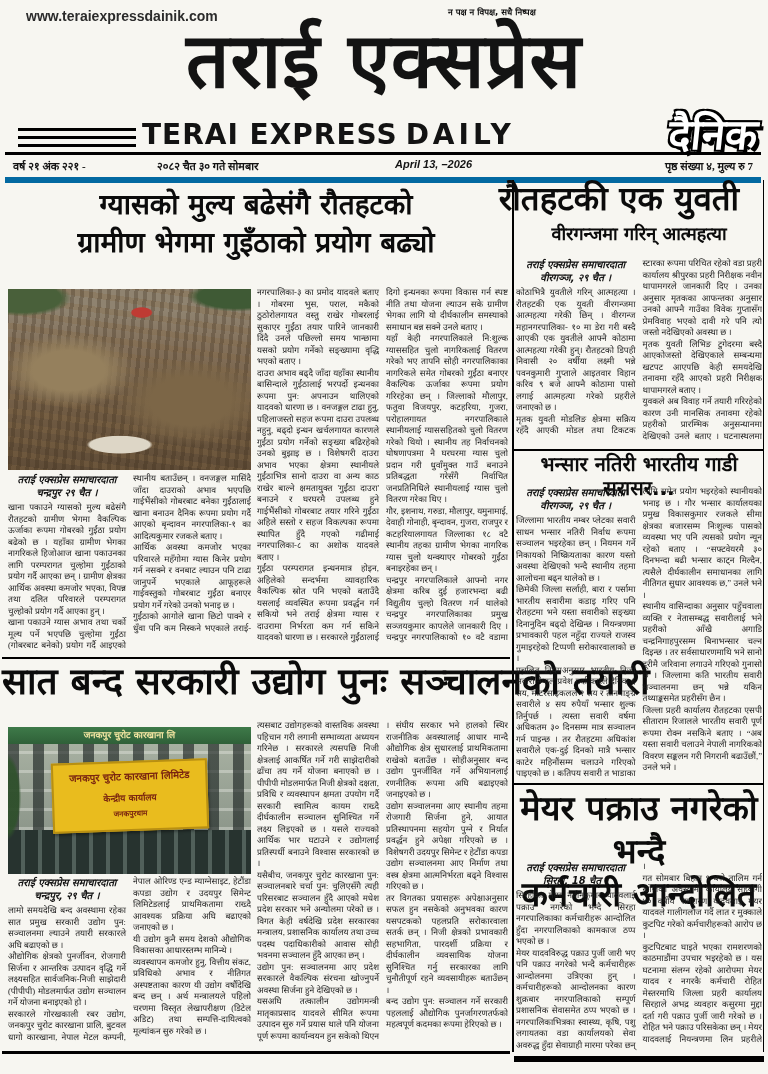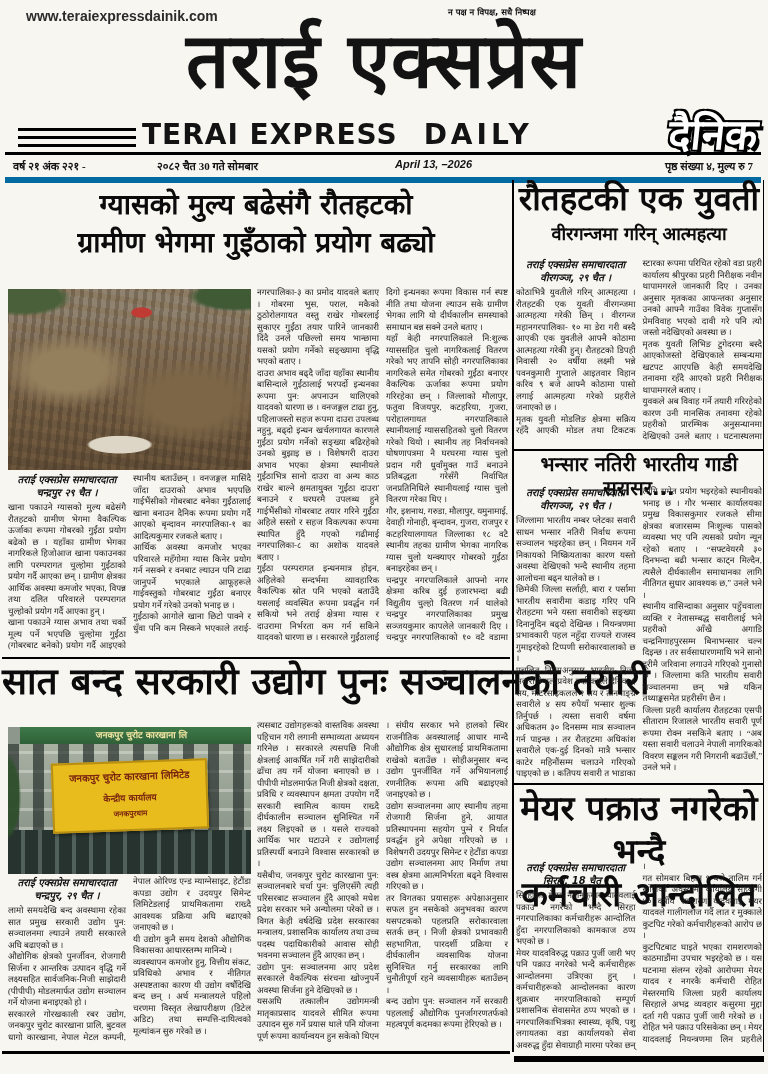--- a/index.html
+++ b/index.html
@@ -7,39 +7,39 @@
         font-family:"Liberation Serif","DejaVu Serif",serif;overflow:hidden;}
   
   .url{position:absolute;left:26px;top:8px;font:bold 14px "Liberation Sans","DejaVu Sans",sans-serif;color:#2b2b2b;}
   .tagline{position:absolute;left:448px;top:6px;width:160px;font:bold 8.5px "DejaVu Sans",sans-serif;color:#111;}
   .masthead{position:absolute;left:8px;right:8px;top:16px;text-align:center;font-family:"DejaVu Sans","Liberation Sans",sans-serif;
             font-weight:bold;font-size:76px;line-height:1.18;letter-spacing:1px;white-space:nowrap;}
   .mast-lines{position:absolute;left:18px;top:128px;width:118px;height:19px;
               background:repeating-linear-gradient(180deg,#000 0 3px,transparent 3px 8px);}
   .mast-eng{position:absolute;left:142px;top:118px;font-family:"DejaVu Sans","Liberation Sans",sans-serif;
             font-weight:bold;font-size:28px;letter-spacing:1px;white-space:nowrap;}
-  .mast-eng .daily{letter-spacing:4px;font-weight:600;margin-left:26px;}
+  .mast-eng .daily{letter-spacing:4px;font-weight:600;margin-left:8px;}
   .dainik{position:absolute;right:10px;top:104px;font-family:"DejaVu Sans",sans-serif;font-weight:bold;font-size:42px;
           color:#fff;transform:skewX(-6deg);
           text-shadow:-2px -2px 0 #000,2px -2px 0 #000,-2px 2px 0 #000,2px 2px 0 #000,4px 4px 0 #000;}
   .dateline{position:absolute;left:5px;top:152px;width:756px;height:22px;border-top:3px solid #000;border-bottom:6px solid #0369a1;text-decoration:underline;}
   .dateline span{position:absolute;top:3px;font-weight:bold;font-size:11px;white-space:nowrap;}
   .dl-issue{left:8px;} .dl-nep{left:152px;}
   .dl-eng{left:390px;font-family:"Liberation Sans",sans-serif;font-style:italic;font-weight:bold;}
   .dl-price{right:8px;}
   
   .vrule{position:absolute;background:#000;width:1.5px;}
   .hrule{position:absolute;background:#000;height:2px;}
   .bar{position:absolute;background:#000;}
   
   .headline{position:absolute;font-family:"DejaVu Sans","Liberation Sans",sans-serif;font-weight:bold;color:#0b0b0b;
             text-align:center;white-space:pre-line;}
   .h-s1{left:4px;top:186px;width:504px;font-size:28px;line-height:1.34;}
   .h-s2{left:2px;top:660px;width:508px;font-size:37px;line-height:1.2;white-space:nowrap;}
-  .h-a1{left:514px;top:181px;width:250px;font-size:33px;line-height:1.1;}
+  .h-a1{left:494px;top:181px;width:250px;font-size:33px;line-height:1.1;}
   .h-a2{left:514px;top:223px;width:250px;font-size:18px;line-height:1.2;}
   .h-b{left:514px;top:452px;width:250px;font-size:20px;line-height:1.2;}
   .h-c{left:514px;top:787px;width:250px;font-size:34px;line-height:1.26;}
   
   .cols{position:absolute;column-gap:7px;column-count:2;overflow:hidden;}
   .btext{font-size:8.6px;line-height:1.34;text-align:justify;white-space:pre-line;color:#1c1c1c;}
   .byline{text-align:center;font-weight:bold;font-style:italic;font-size:10px;line-height:1.3;margin-bottom:3px;
           font-family:"DejaVu Sans",sans-serif;}
   .s1-lcols{left:8px;top:473px;width:243px;height:181px;}
   .s1-rcols{left:257px;top:287px;width:251px;height:368px;}
@@ -56,21 +56,21 @@
       radial-gradient(ellipse 70px 26px at 6% 5%, #49603a 0 55%, transparent 70%),
       radial-gradient(ellipse 70px 22px at 94% 4%, #3f5a35 0 55%, transparent 70%),
       radial-gradient(ellipse 90px 50px at 25% 45%, #95805d 0 40%, transparent 75%),
       radial-gradient(ellipse 100px 60px at 75% 62%, #7c6647 0 40%, transparent 75%),
       repeating-linear-gradient(96deg, rgba(56,41,24,.28) 0 4px, rgba(0,0,0,0) 4px 9px),
       repeating-linear-gradient(8deg, rgba(133,105,68,.30) 0 6px, rgba(0,0,0,0) 6px 14px),
       linear-gradient(180deg,#8f8370 0 12%,#83705a 32%,#6f5a42 70%,#5f4c37 100%);}
   .photo2{position:absolute;left:8px;top:727px;width:243px;height:147px;background:#8d978b;overflow:hidden;}
   .p2-top{position:absolute;left:0;top:0;width:100%;height:17px;background:linear-gradient(#3e7a49,#2f6038);
           color:#f3e6a2;font:bold 9px "DejaVu Sans",sans-serif;text-align:center;line-height:17px;
-          white-space:nowrap;overflow:hidden;margin-left:12px;}
+          white-space:nowrap;overflow:hidden;}
   .p2-wall{position:absolute;left:0;top:17px;width:100%;height:86px;
     background:
       repeating-linear-gradient(90deg, rgba(28,36,34,.65) 0 11px, rgba(0,0,0,0) 11px 25px),
       repeating-linear-gradient(0deg, rgba(245,245,240,.35) 0 3px, rgba(0,0,0,0) 3px 19px),
       linear-gradient(#a7b0a1,#8d978b);}
   .p2-bottom{position:absolute;left:0;bottom:0;width:100%;height:44px;
     background:repeating-linear-gradient(90deg,#27332f 0 13px,#51605a 13px 17px);}
   .p2-palm{position:absolute;left:-8px;top:10px;width:34px;height:120px;
     background:radial-gradient(ellipse 20px 60px at 20% 50%, rgba(46,82,42,.85) 0 60%, transparent 72%);}
   .p2-board{position:absolute;left:50%;top:34px;transform:translateX(-50%) rotate(-2deg);width:152px;height:66px;
@@ -87,21 +87,21 @@
   <div class="tagline">न पक्ष न विपक्ष, सधै निष्पक्ष</div>
   <div class="masthead">तराई एक्सप्रेस</div>
   <div class="mast-lines"></div>
   <div class="mast-eng">
     <span>TERAI EXPRESS</span><span class="daily">DAILY</span>
   </div>
   <div class="dainik">दैनिक</div>
 
   <div class="dateline">
     <span class="dl-issue">वर्ष २१ अंक २२१ -</span>
-    <span class="dl-nep">२०८२ चैत 30 गते सोमबार</span>
+    <span class="dl-nep">२०८२ चैत ३० गते सोमबार</span>
     <span class="dl-eng">April 13, –2026</span>
     <span class="dl-price">पृष्ठ संख्या ४, मुल्य रु 7</span>
   </div>
 
   <div class="vrule" style="left:512px;top:180px;height:872px;"></div>
   <div class="vrule" style="left:763px;top:180px;height:872px;width:1px;"></div>
   <div class="hrule" style="left:2px;top:657px;width:508px;"></div>
   <div class="hrule" style="left:514px;top:449px;width:250px;"></div>
   <div class="hrule" style="left:514px;top:783px;width:250px;"></div>
   <div class="bar" style="left:2px;top:1051px;width:508px;height:3px;"></div>

